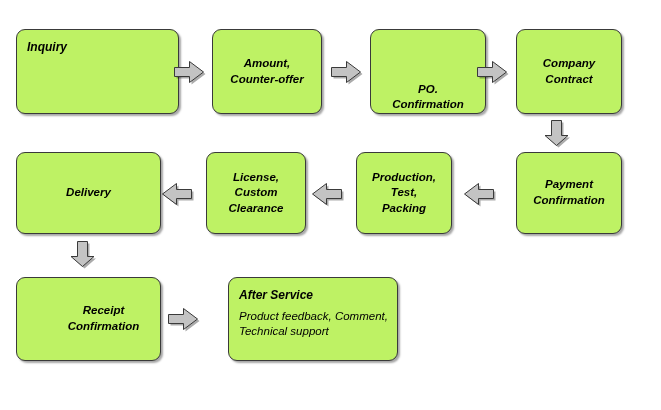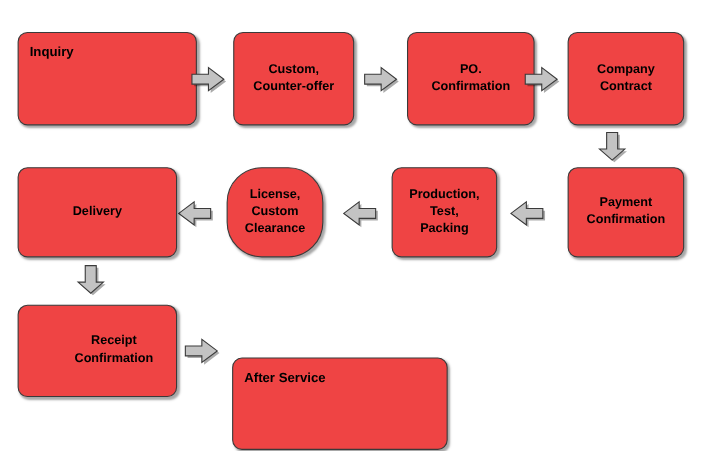--- a/index.html
+++ b/index.html
@@ -11,28 +11,29 @@
     position: relative;
     width: 661px;
     height: 410px;
     background: #ffffff;
     font-family: "Liberation Sans", sans-serif;
     overflow: hidden;
   }
   .node {
     position: absolute;
     box-sizing: border-box;
-    background: #ef4444;
+    background: #bef264;
     border: 1px solid #3a3a3a;
     border-radius: 9px;
     box-shadow: 2px 2px 2px rgba(0,0,0,0.35);
     color: #000000;
     display: flex;
     flex-direction: column;
     justify-content: center;
+    font-style: italic;
   }
   .node.centered {
     align-items: center;
     text-align: center;
   }
   .node.lefty {
     align-items: flex-start;
     text-align: left;
     justify-content: flex-start;
   }
@@ -77,32 +78,32 @@
   </div>
 
   <div class="arrow" style="left:172px; top:57px;">
     <svg width="34" height="28" viewBox="0 0 34 28">
       <path class="shade" d="M2.5,10.5 L17.5,10.5 L17.5,4.5 L31.5,15 L17.5,25.5 L17.5,19.5 L2.5,19.5 Z" transform="translate(2,2)"></path>
       <path class="shape" d="M2.5,10.5 L17.5,10.5 L17.5,4.5 L31.5,15 L17.5,25.5 L17.5,19.5 L2.5,19.5 Z"></path>
     </svg>
   </div>
 
   <div class="node centered" style="left:212px; top:29px; width:110px; height:85px;">
-    <div class="node-title">Custom,
+    <div class="node-title">Amount,
 Counter-offer</div>
   </div>
 
   <div class="arrow" style="left:329px; top:57px;">
     <svg width="34" height="28" viewBox="0 0 34 28">
       <path class="shade" d="M2.5,10.5 L17.5,10.5 L17.5,4.5 L31.5,15 L17.5,25.5 L17.5,19.5 L2.5,19.5 Z" transform="translate(2,2)"></path>
       <path class="shape" d="M2.5,10.5 L17.5,10.5 L17.5,4.5 L31.5,15 L17.5,25.5 L17.5,19.5 L2.5,19.5 Z"></path>
     </svg>
   </div>
 
-  <div class="node centered" style="left:370px; top:29px; width:116px; height:85px;">
+  <div class="node centered" style="left:370px; top:29px; width:116px; height:85px;justify-content:flex-end;">
     <div class="node-title">PO.
 Confirmation</div>
   </div>
 
   <div class="arrow" style="left:475px; top:57px;">
     <svg width="34" height="28" viewBox="0 0 34 28">
       <path class="shade" d="M2.5,10.5 L17.5,10.5 L17.5,4.5 L31.5,15 L17.5,25.5 L17.5,19.5 L2.5,19.5 Z" transform="translate(2,2)"></path>
       <path class="shape" d="M2.5,10.5 L17.5,10.5 L17.5,4.5 L31.5,15 L17.5,25.5 L17.5,19.5 L2.5,19.5 Z"></path>
     </svg>
   </div>
@@ -137,21 +138,21 @@
 Packing</div>
   </div>
 
   <div class="arrow" style="left:310px; top:179px;">
     <svg width="34" height="28" viewBox="0 0 34 28">
       <path class="shade" d="M31.5,10.5 L16.5,10.5 L16.5,4.5 L2.5,15 L16.5,25.5 L16.5,19.5 L31.5,19.5 Z" transform="translate(2,2)"></path>
       <path class="shape" d="M31.5,10.5 L16.5,10.5 L16.5,4.5 L2.5,15 L16.5,25.5 L16.5,19.5 L31.5,19.5 Z"></path>
     </svg>
   </div>
 
-  <div class="node centered" style="left:206px; top:152px; width:88px; height:82px;border-radius:32px;">
+  <div class="node centered" style="left:206px; top:152px; width:100px; height:82px;">
     <div class="node-title">License,
 Custom
 Clearance</div>
   </div>
 
   <div class="arrow" style="left:160px; top:179px;">
     <svg width="34" height="28" viewBox="0 0 34 28">
       <path class="shade" d="M31.5,10.5 L16.5,10.5 L16.5,4.5 L2.5,15 L16.5,25.5 L16.5,19.5 L31.5,19.5 Z" transform="translate(2,2)"></path>
       <path class="shape" d="M31.5,10.5 L16.5,10.5 L16.5,4.5 L2.5,15 L16.5,25.5 L16.5,19.5 L31.5,19.5 Z"></path>
     </svg>
@@ -173,17 +174,19 @@
 Confirmation</div>
   </div>
 
   <div class="arrow" style="left:166px; top:304px;">
     <svg width="34" height="28" viewBox="0 0 34 28">
       <path class="shade" d="M2.5,10.5 L17.5,10.5 L17.5,4.5 L31.5,15 L17.5,25.5 L17.5,19.5 L2.5,19.5 Z" transform="translate(2,2)"></path>
       <path class="shape" d="M2.5,10.5 L17.5,10.5 L17.5,4.5 L31.5,15 L17.5,25.5 L17.5,19.5 L2.5,19.5 Z"></path>
     </svg>
   </div>
 
-  <div class="node lefty" style="left:211px; top:277px; width:196px; height:84px;margin-top:48px;">
+  <div class="node lefty" style="left:228px; top:277px; width:170px; height:84px;">
     <div class="node-title">After Service</div>
+    <div class="node-body">Product feedback, Comment,
+Technical support</div>
   </div>
 
 </div>
 
 </body></html>

